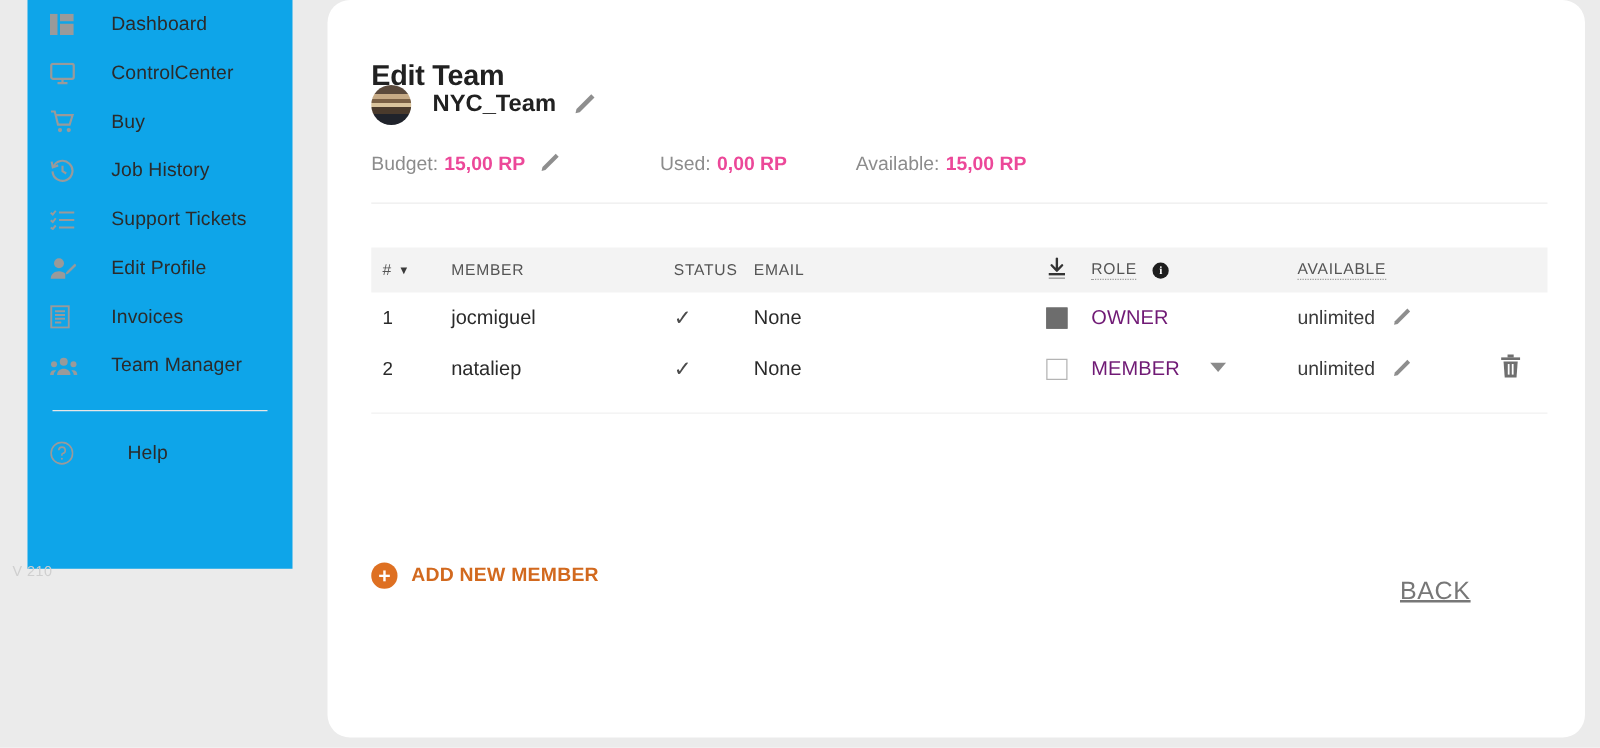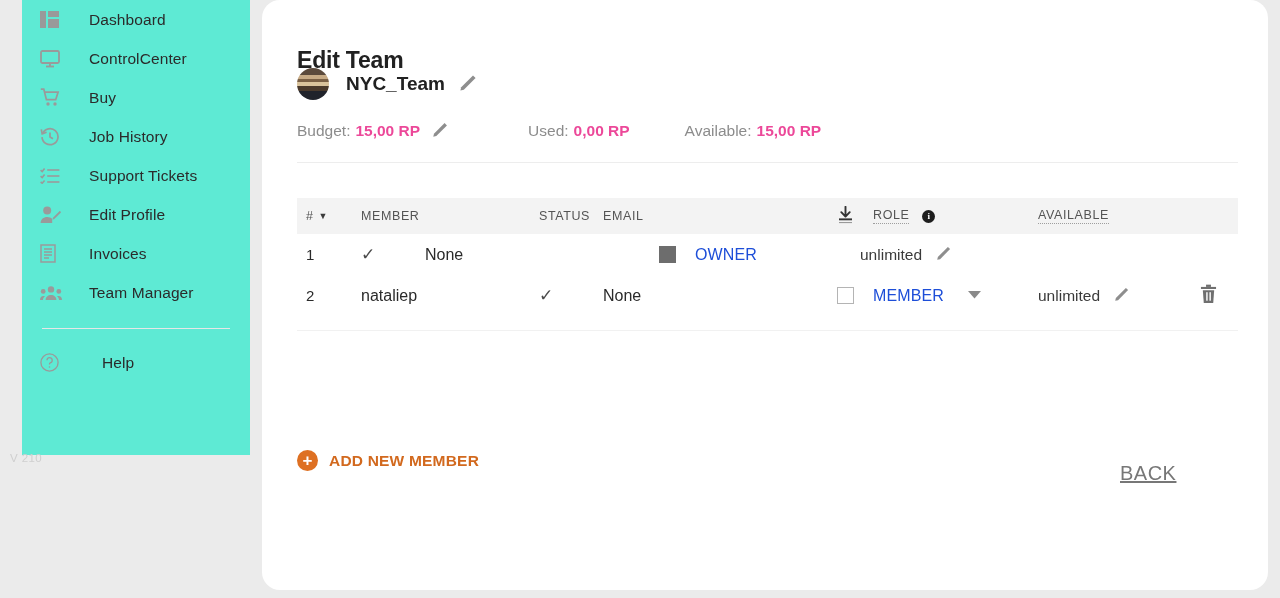--- a/index.html
+++ b/index.html
@@ -6,22 +6,22 @@
     margin: 0; padding: 0;
     width: 1280px; height: 598px;
     background: #ebebeb;
     font-family: "Liberation Sans", sans-serif;
     overflow: hidden;
   }
   #root { position: relative; width: 1280px; height: 598px; }
 
   
   .sidebar {
-    position: absolute; left: 22px; top: 0; width: 228px; height: 455px;
-    background: #5eead4;
+    position: absolute; left: 22px; top: 0; width: 212px; height: 455px;
+    background: #0ea5e9;
     box-sizing: border-box;
   }
   .nav-list { margin: 0; padding: 0; list-style: none; }
   .nav-item {
     display: flex; align-items: center;
     height: 39px;
     padding-left: 18px;
     cursor: pointer;
   }
   .nav-icon {
@@ -122,21 +122,21 @@
   .trow {
     display: flex; align-items: center;
     height: 41px;
     font-size: 16px; color: #2a2a2a;
   }
   .trow .c-num { color: #2a2a2a; font-size: 15px; }
   .check-mark { color: #4b4b4b; font-size: 17px; }
   .sel-box { width: 17px; height: 17px; box-sizing: border-box; cursor: pointer; }
   .sel-box.filled { background: #6d6d6d; border: 1px solid #6d6d6d; }
   .sel-box.empty  { background: #ffffff; border: 1px solid #b4b4b4; }
-  .role-label { font-size: 16px; color: #1d4ed8; letter-spacing: 0.1px; }
+  .role-label { font-size: 16px; color: #701a75; letter-spacing: 0.1px; }
   .role-caret { margin-left: 24px; color: #8a8a8a; font-size: 10px; cursor: pointer; }
   .avail-txt { font-size: 15.5px; color: #3a3a3a; }
   .row-divider {
     position: absolute; left: 35px; top: 330px;
     width: 941px; height: 1px; background: #f1f1f1;
   }
 
   
   .add-member {
     position: absolute; left: 35px; top: 450px;
@@ -348,20 +348,21 @@
           <span class="info-badge">i</span>
         </div>
         <div class="cell c-avail">
           <span class="dotted">AVAILABLE</span>
         </div>
         <div class="cell c-del"></div>
       </div>
 
       <div class="trow">
         <div class="cell c-num">1</div>
+        <div class="cell c-member">jocmiguel</div>
         <div class="cell c-status">
           <span class="check-mark">✓</span>
         </div>
         <div class="cell c-email">None</div>
         <div class="cell c-check">
           <span class="sel-box filled"></span>
         </div>
         <div class="cell c-role">
           <span class="role-label">OWNER</span>
         </div>

